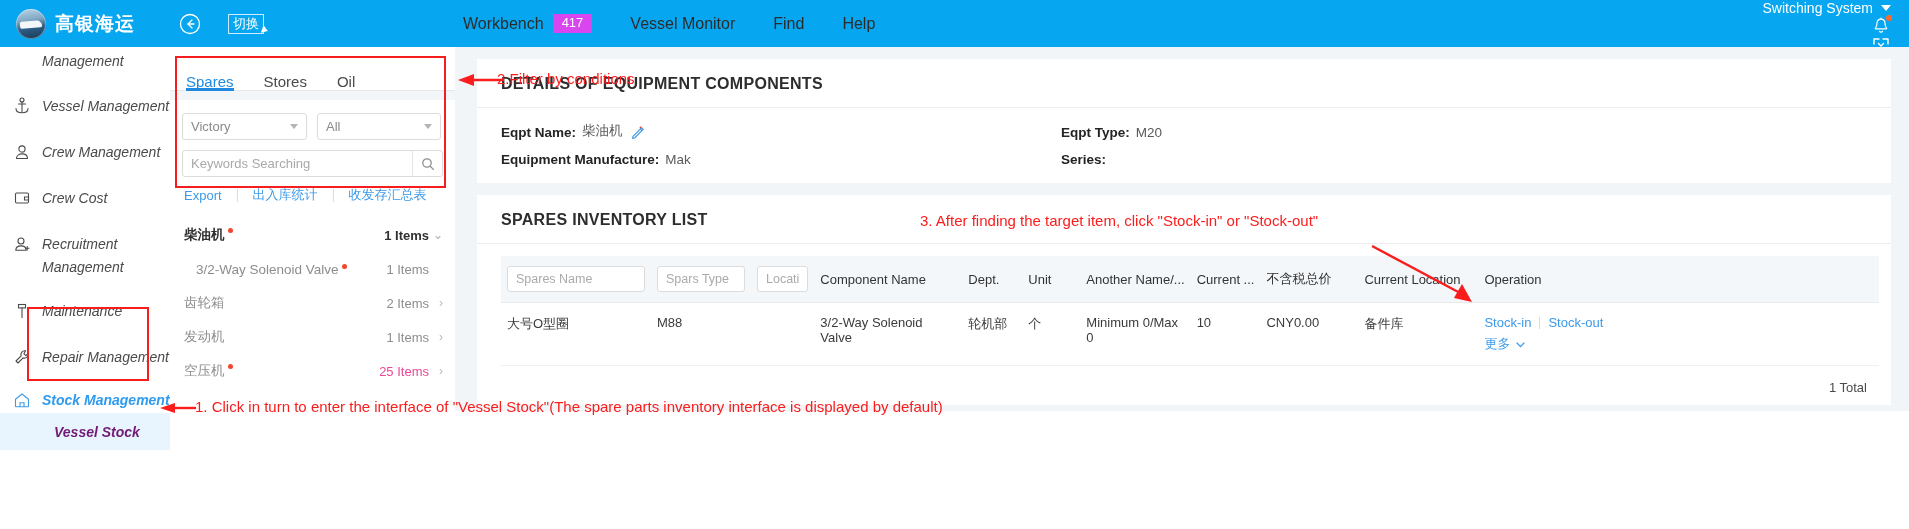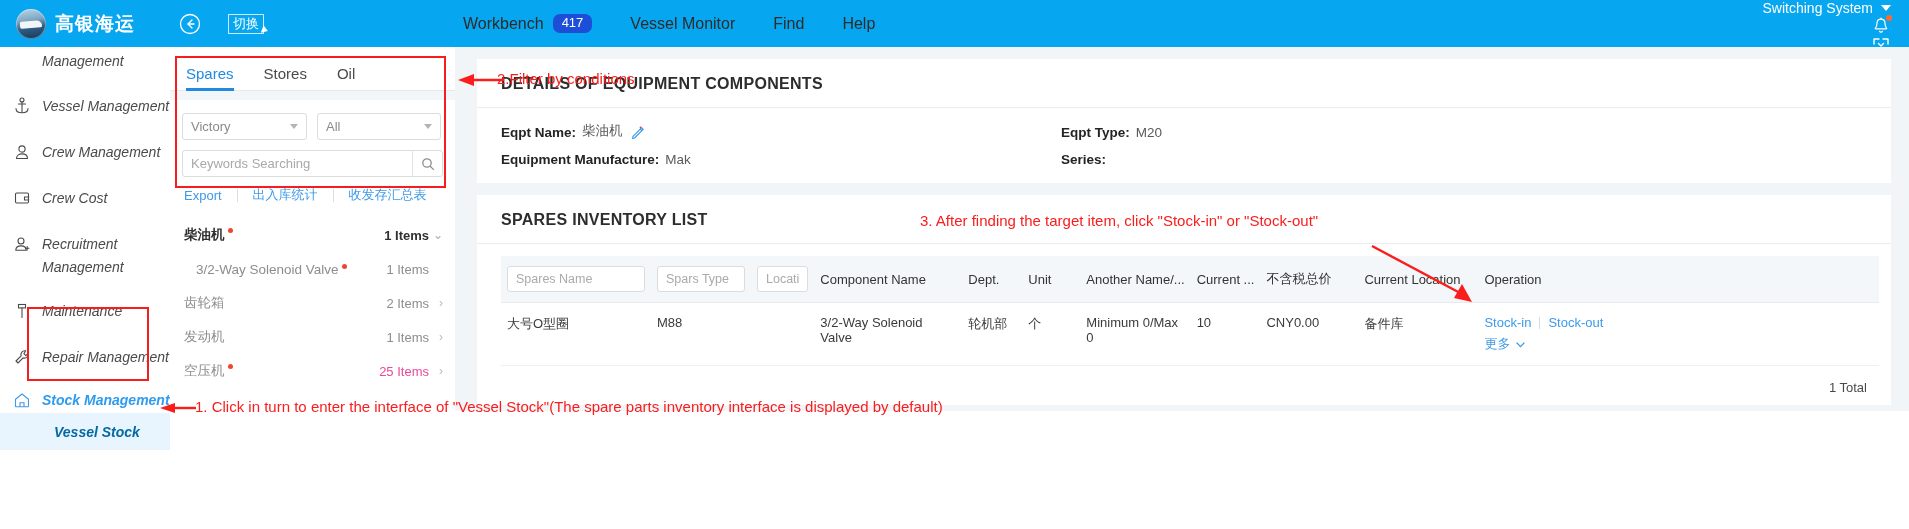--- a/index.html
+++ b/index.html
@@ -40,21 +40,21 @@
     content:""; position:absolute; right:-5px; bottom:-1px;
     border-left:6px solid #fff; border-top:4px solid transparent;
     border-bottom:4px solid transparent; transform:rotate(20deg);
   }
   .topnav { display: flex; align-items: center; margin-left: 199px; }
   .topnav-item {
     color: #2b2b2b; font-size: 16px; margin-right: 38px; display: flex;
     align-items: center; white-space: nowrap; cursor: pointer;
   }
   .nav-badge {
-    background: #1d4ed8; color: #fff; font-size: 13px; border-radius: 7px;
+    background: #d946ef; color: #fff; font-size: 13px; border-radius: 0;
     padding: 1px 9px 2px; margin-left: 9px; line-height: 16px; font-weight: 500;
   }
   .topright {
     position: absolute; right: 0; top: 0; height: 47px; display: flex;
     align-items: flex-end; padding-right: 18px; flex-direction: column;
   }
   .switching-system {
     color: #fff; font-size: 14px; display: flex; align-items: center;
     white-space: nowrap; cursor: pointer;
   }
@@ -91,21 +91,21 @@
   .side-ico { width: 20px; height: 20px; flex: none; margin-right: 10px; }
   .side-label { flex: 1; white-space: nowrap; }
   .side-arrow { color: #c3c3c3; font-size: 14px; margin-right: 20px; }
   .side-wrap-label {
     padding-left: 42px; font-size: 14px; color: #4a4a4a; height: 26px;
     line-height: 20px;
   }
   .side-gap { height: 19px; }
   .side-active { color: #2f9bef; font-weight: bold; }
   .side-sub {
-    background: #e8f4fe; color: #0369a1; font-weight: bold; font-size: 14px;
+    background: #e8f4fe; color: #701a75; font-weight: bold; font-size: 14px;
     height: 37px; display: flex; align-items: center; padding-left: 54px; cursor: pointer;
   }
   .side-scrollbar {
     position: absolute; right: 7px; top: 103px; width: 6px; height: 316px;
     background: #cfcfcf; border-radius: 3px;
   }
   
   .red-box-stock {
     position: absolute; left: 27px; top: 307px; width: 122px; height: 74px;
     border: 2px solid #f51d1d; pointer-events: none;
@@ -114,21 +114,21 @@
   
   .filterpanel {
     position: absolute; left: 170px; top: 47px; width: 285px; height: 482px;
     background: #fff;
   }
   .tabbar {
     display: flex; align-items: flex-end; height: 44px; padding-left: 16px;
     border-bottom: 1px solid #e8e8e8; background:#fff;
   }
   .tab {
-    font-size: 15px; color: #4a4a4a; margin-right: 30px; padding-bottom: 8px;
+    font-size: 15px; color: #4a4a4a; margin-right: 30px; 
     cursor: pointer; position: relative;
   }
   .tab.active { color: #1f8ae0; }
   .tab.active::after {
     content: ""; position: absolute; left: 0; right: 0; bottom: -1px;
     height: 3px; background: #1f8ae0;
   }
   .tabstrip-bg { height: 9px; background: #f3f6f9; }
   .filter-row { display: flex; padding: 13px 12px 0 12px; gap: 10px; }
   .sel {

